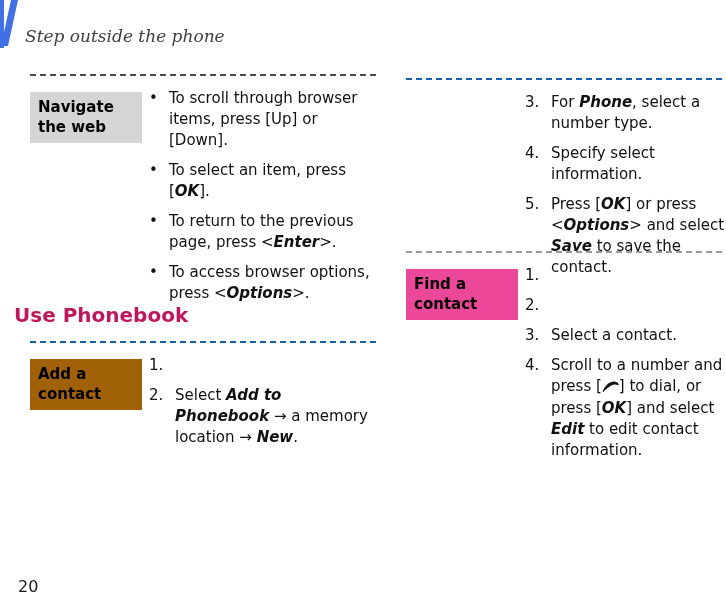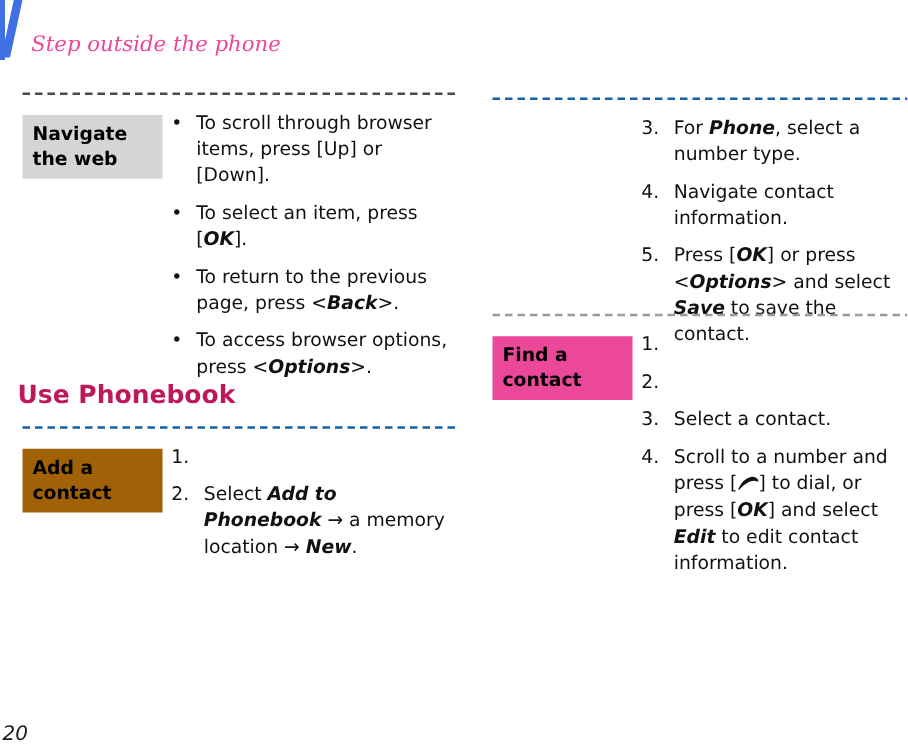--- a/index.html
+++ b/index.html
@@ -13,29 +13,29 @@
     overflow: hidden;
   }
   .corner { position: absolute; left: 0; top: 0; width: 22px; height: 48px; }
   .tagline {
     position: absolute;
     left: 25px;
     top: 26px;
     font-family: "DejaVu Serif", "Liberation Serif", serif;
     font-style: italic;
     font-size: 17px;
-    color: #ec4899;
+    color: #404040;
     white-space: nowrap;
   }
   .col { position: absolute; }
   .col.left  { left: 14px;  width: 346px; }
   .col.right { left: 390px; width: 336px; }
   section.block {
     position: absolute;
-    left: 4px;
+    left: 16px;
     width: 100%;
     border-top: 2px dashed #888;
     padding-top: 12px;
     display: flex;
     align-items: flex-start;
     box-sizing: border-box;
   }
   .label-box {
     width: 112px;
     min-width: 112px;
@@ -60,25 +60,24 @@
     position: absolute;
     left: 0;
     top: 303px;
     margin: 0;
     font-size: 20px;
     font-weight: bold;
     white-space: nowrap;
   }
   .page-number {
     position: absolute;
-    left: 2px;
+    left: 18px;
     top: 577px;
     font-size: 16px;
     color: #1a1a1a;
-    font-style: italic;
   }
   .icon-dial { display: inline-block; vertical-align: -1px; }
 </style>
 </head>
 <body>
 
 <div class="page" style="color: rgb(17, 17, 17);">
 
   <div class="corner">
     <svg width="22" height="48" viewBox="0 0 22 48">
@@ -96,21 +95,21 @@
           <div class="item">
             <span class="marker bul">•</span>
             <span class="itext"><span>To scroll through browser items, press [Up] or [Down].</span></span>
           </div>
           <div class="item">
             <span class="marker bul">•</span>
             <span class="itext"><span>To select an item, press [</span><b>OK</b><span>].</span></span>
           </div>
           <div class="item">
             <span class="marker bul">•</span>
-            <span class="itext"><span>To return to the previous page, press &lt;</span><b>Back</b><span>&gt;.</span></span>
+            <span class="itext"><span>To return to the previous page, press &lt;</span><b>Enter</b><span>&gt;.</span></span>
           </div>
           <div class="item">
             <span class="marker bul">•</span>
             <span class="itext"><span>To access browser options, press &lt;</span><b>Options</b><span>&gt;.</span></span>
           </div>
         </div>
       </section>
     <h1 class="heading" style="color: #be185d;">Use Phonebook</h1>
     <section class="block" style="top: 341px; border-top-color: rgb(21, 96, 168);">
         <div class="label-box" style="background: #a16207;">Add a contact</div>
@@ -129,21 +128,21 @@
   <div class="col right">
     <section class="block" style="top: 78px; border-top-color: rgb(21, 96, 168);">
         <div class="label-box empty"></div>
         <div class="list">
           <div class="item">
             <span class="marker num">3.</span>
             <span class="itext"><span>For </span><b>Phone</b><span>, select a number type.</span></span>
           </div>
           <div class="item">
             <span class="marker num">4.</span>
-            <span class="itext"><span>Navigate contact information.</span></span>
+            <span class="itext"><span>Specify select information.</span></span>
           </div>
           <div class="item">
             <span class="marker num">5.</span>
             <span class="itext"><span>Press [</span><b>OK</b><span>] or press &lt;</span><b>Options</b><span>&gt; and select </span><b>Save</b><span> to save the contact.</span></span>
           </div>
         </div>
       </section>
     <section class="block" style="top: 251px; border-top-color: rgb(154, 154, 154);">
         <div class="label-box" style="background: #ec4899;">Find a contact</div>
         <div class="list">

